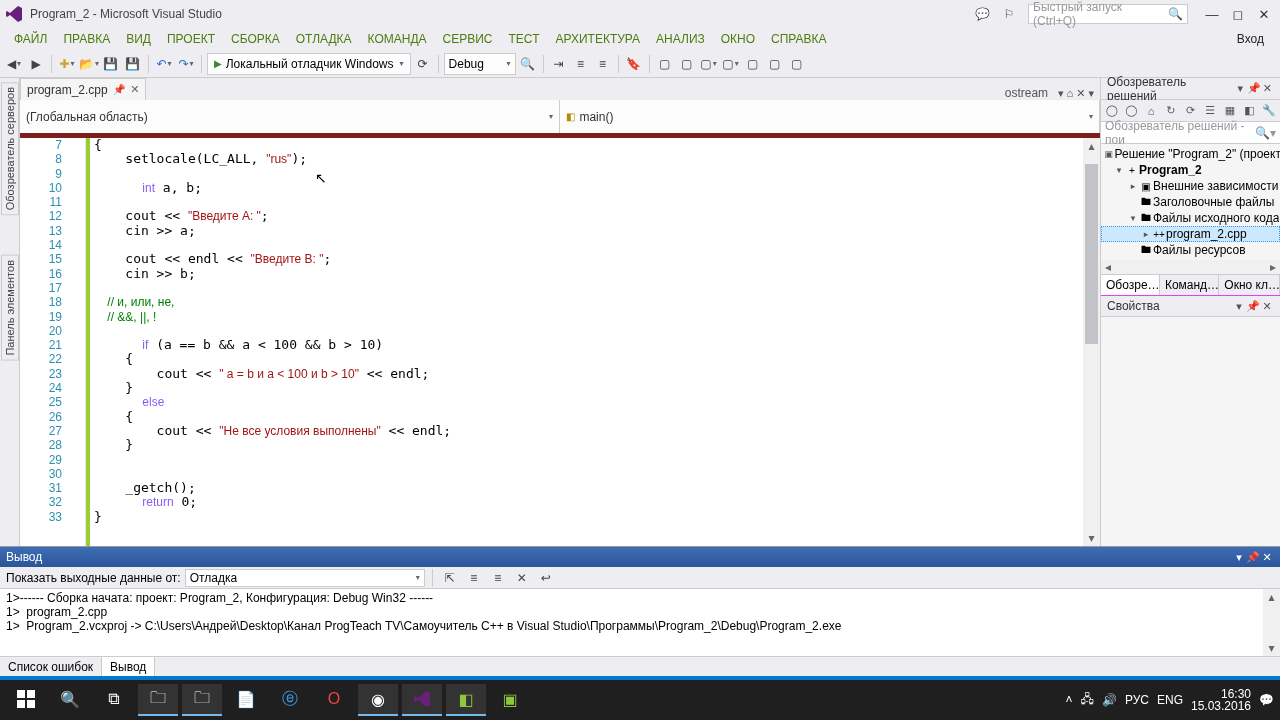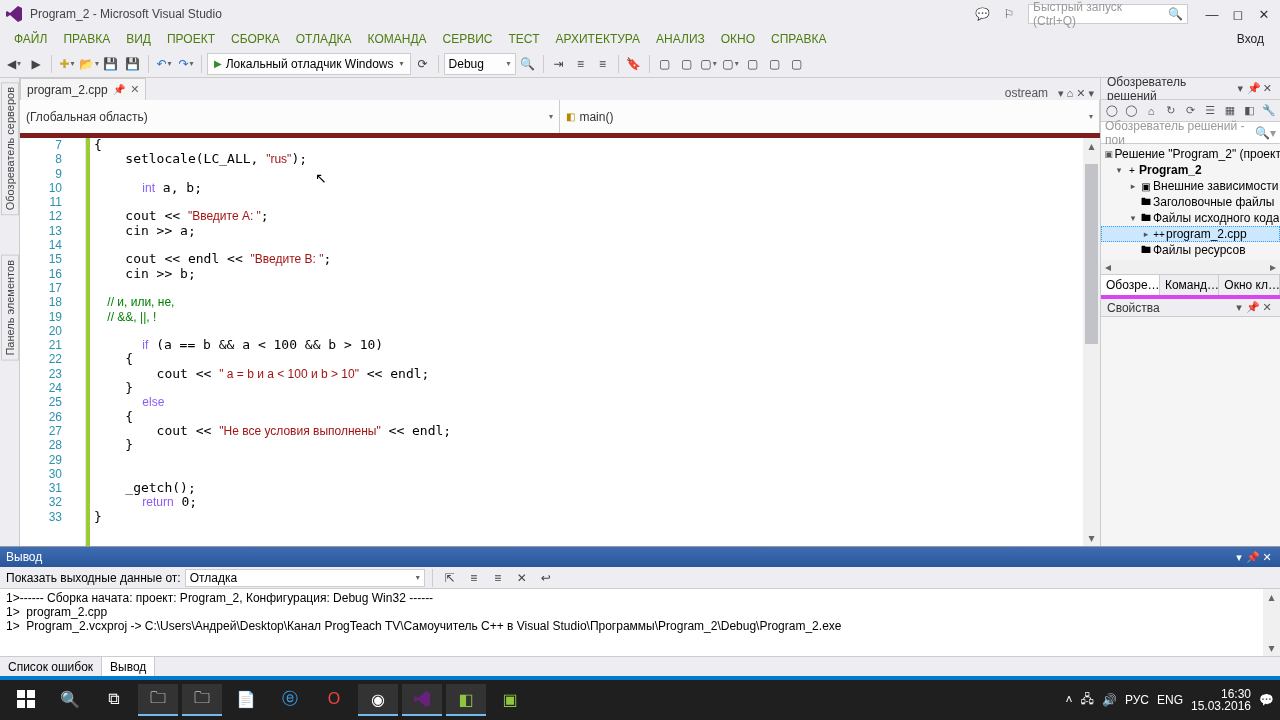--- a/index.html
+++ b/index.html
@@ -370,21 +370,21 @@
     <div class="sol-hscroll">
       <div class="sb-btn">◂</div>
       <div style="flex:1"></div>
       <div class="sb-btn">▸</div>
     </div>
     <div class="tabs-strip">
       <div class="tstab active">Обозре…</div>
       <div class="tstab">Команд…</div>
       <div class="tstab">Окно кл…</div>
     </div>
-    <div class="panel-title" style="border-top:4px solid #d946ef">
+    <div class="panel-title" style="border-top:1px solid #d946ef">
       <span>Свойства</span>
       <div class="spacer"></div>
       <span class="pbtn">▾</span>
       <span class="pbtn">📌</span>
       <span class="pbtn">✕</span>
     </div>
     <div class="props"></div>
   </div>
 </div>
 

